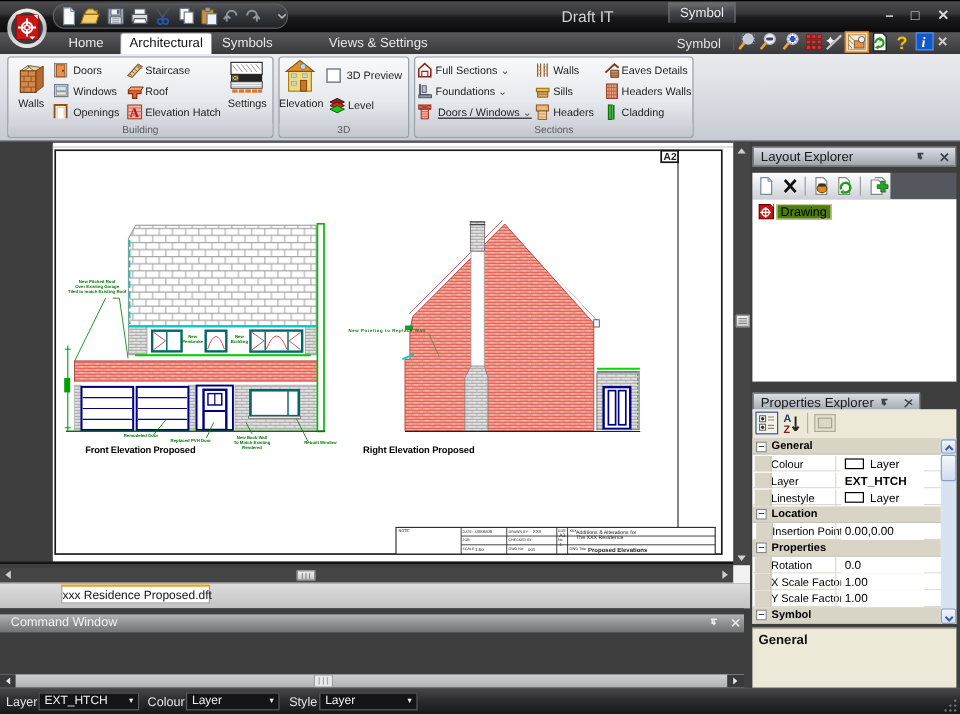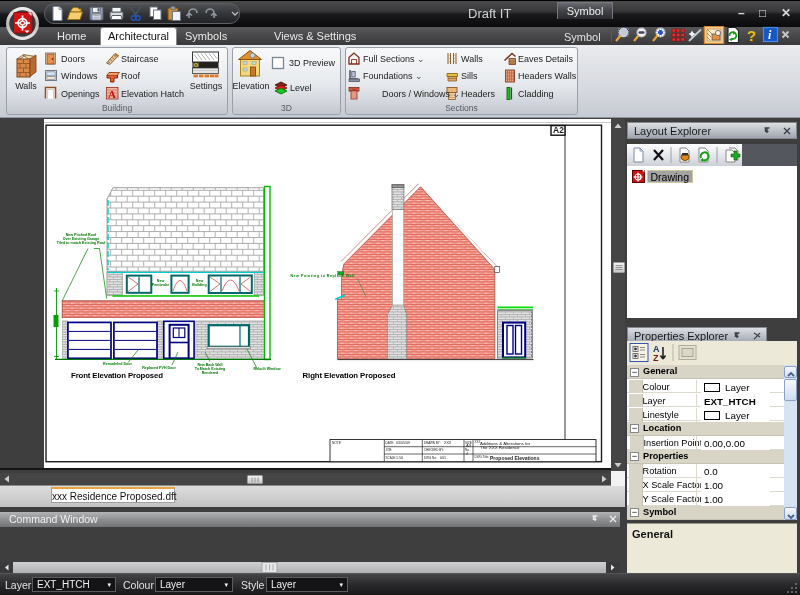--- a/index.html
+++ b/index.html
@@ -377,21 +377,21 @@
 <div class="abs ritem" style="left:61px; top:88.5px;">Openings</div>
 <div class="abs ritem" style="left:121px; top:54px;">Staircase</div>
 <div class="abs ritem" style="left:121px; top:71px;">Roof</div>
 <div class="abs ritem" style="left:121px; top:88.5px;">Elevation Hatch</div>
 <div class="abs bigl" style="left:186px; top:81px; width:40px;">Settings</div>
 <div class="abs bigl" style="left:231px; top:81px; width:40px;">Elevation</div>
 <div class="abs ritem" style="left:289px; top:58px;">3D Preview</div>
 <div class="abs ritem" style="left:290px; top:83px;">Level</div>
 <div class="abs ritem" style="left:363px; top:54px;">Full Sections <span style="color:#555;">⌄</span></div>
 <div class="abs ritem" style="left:363px; top:71px;">Foundations <span style="color:#555;">⌄</span></div>
-<div class="abs ritem" style="left:382px; top:88.5px;">Doors / Windows <span style="color:#555;">⌄</span></div>
+<div class="abs ritem" style="left:365px; top:88.5px;text-decoration:underline;">Doors / Windows <span style="color:#555;">⌄</span></div>
 <div class="abs ritem" style="left:461px; top:54px;">Walls</div>
 <div class="abs ritem" style="left:461px; top:71px;">Sills</div>
 <div class="abs ritem" style="left:461px; top:88.5px;">Headers</div>
 <div class="abs ritem" style="left:518px; top:54px;">Eaves Details</div>
 <div class="abs ritem" style="left:518px; top:71px;">Headers Walls</div>
 <div class="abs ritem" style="left:518px; top:88.5px;">Cladding</div>
 
 <div class="abs" id="mainarea"></div>
 <div class="abs" id="viewport"></div>
 <div class="abs" style="left:44px; top:121.5px; width:567px; height:1px; background:#cacaca;"></div>
@@ -591,21 +591,21 @@
     </g>
   </svg>
 </div>
 <div class="abs" id="lxlist" style="left:627px; top:166px; width:170px; height:151.5px; background:#fff;">
   <svg width="13" height="13" viewBox="0 0 13 13" style="position:absolute; left:5px; top:4px;">
     <rect x="0.5" y="0.5" width="12" height="12" fill="#cc1111" stroke="#660000"></rect>
     <path d="M11 1 l1.5 1.5 v-3 h-3 z" fill="#f8f8f8"></path>
     <circle cx="6" cy="7" r="3" fill="none" stroke="#fff" stroke-width="1.2"></circle>
     <path d="M6 2.5 v9 M1.5 7 h9" stroke="#fff" stroke-width="1.2"></path>
   </svg>
-  <div style="position:absolute; left:19.5px; top:4px; height:13px; background:#a3a3a3; border:1px solid #cfc89e; font-size:10.5px; line-height:12px; padding:0 3px; color:#000;text-align:right;">Drawing</div>
+  <div style="position:absolute; left:19.5px; top:4px; height:13px; background:#4d7c0f; border:1px solid #cfc89e; font-size:10.5px; line-height:12px; padding:0 3px; color:#000;text-align:right;">Drawing</div>
 </div>
 
 <div class="abs ptitle" style="left:627px; top:326.5px; width:140px;">Properties Explorer
   <svg width="38" height="13" style="position:absolute; right:2px; top:2px;" viewBox="0 0 38 13">
     <g stroke="#3c4046" stroke-width="1.4" fill="none">
       <path d="M11 3 v5 M8.5 3 h5 M9.5 3 v3.4 h3"></path>
       <path d="M28 3 l6 6 M34 3 l-6 9" transform="scale(1,0.7) translate(0,1.2)"></path>
     </g>
   </svg>
 </div>

